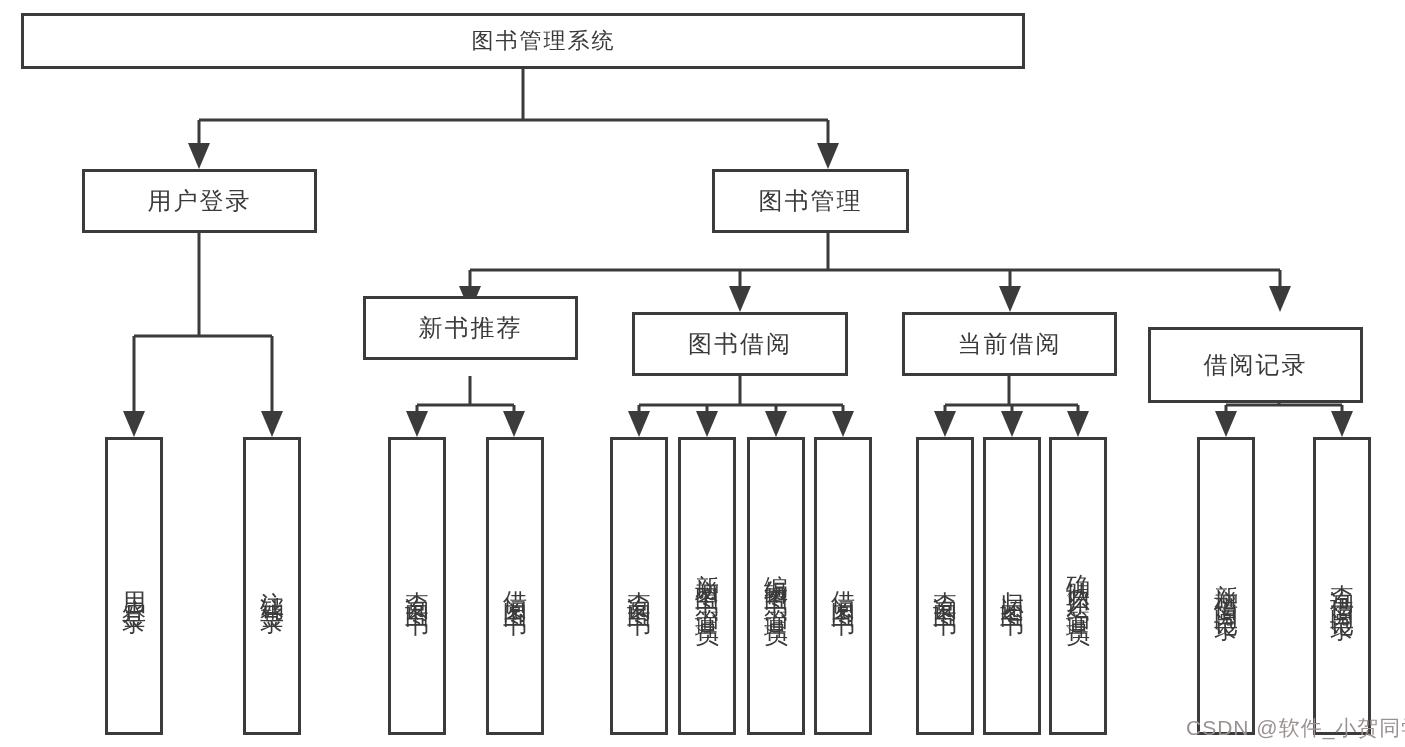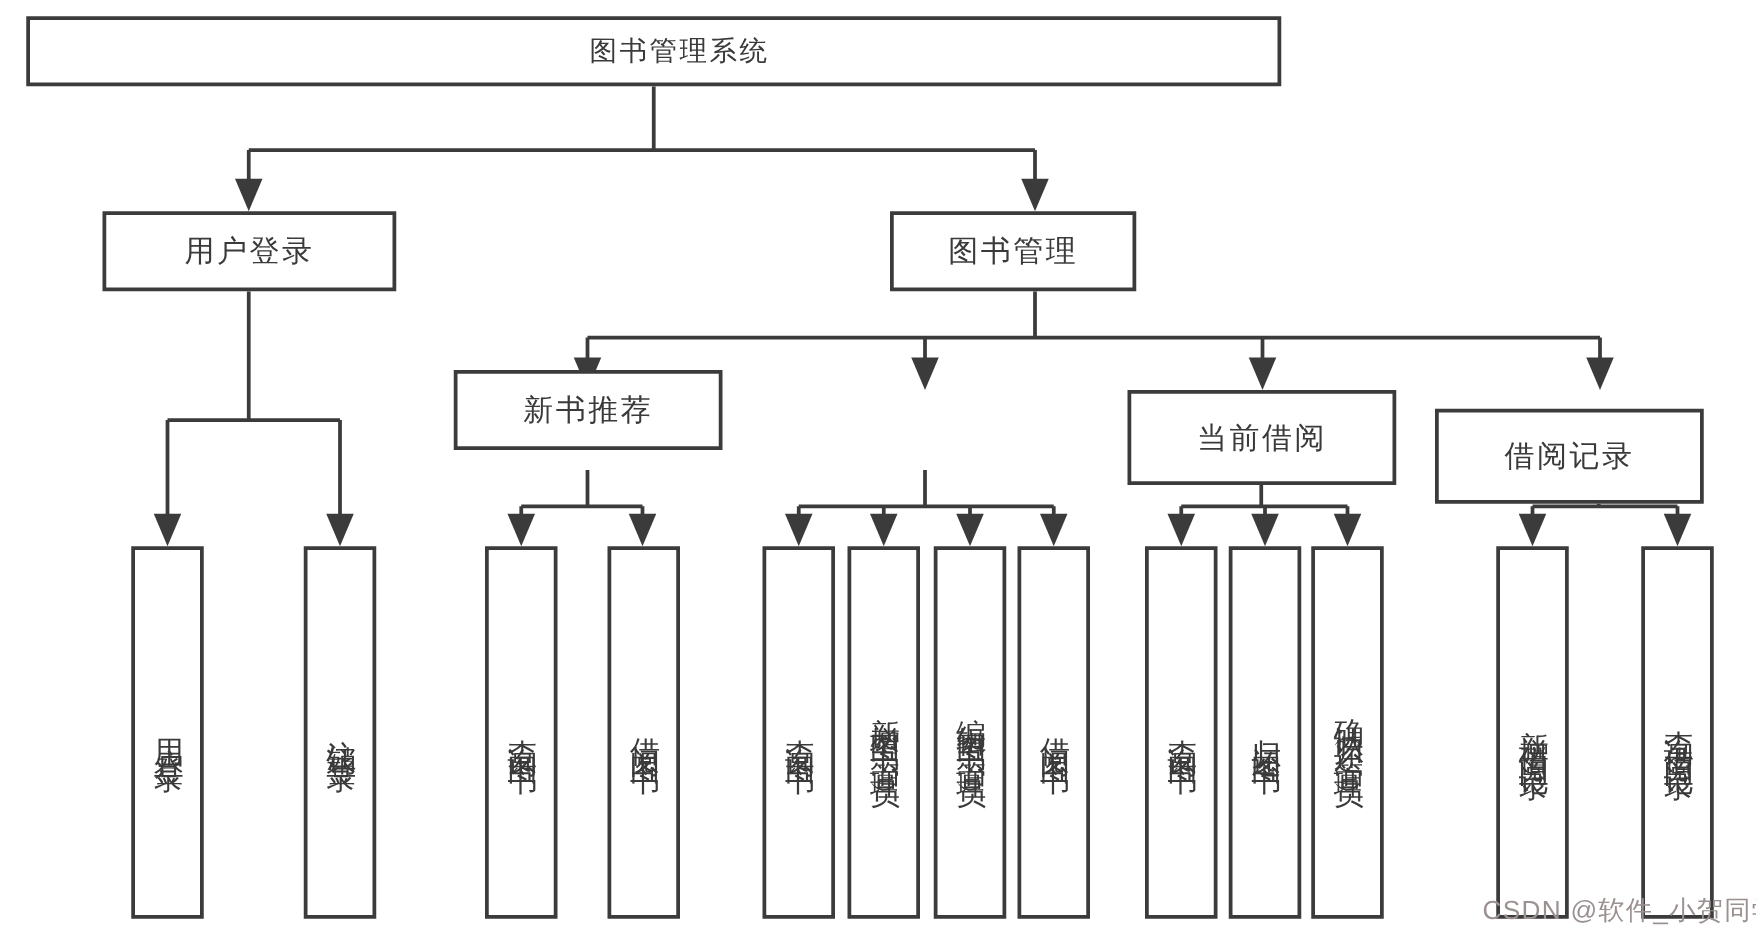--- a/index.html
+++ b/index.html
@@ -100,21 +100,22 @@
       <polygon points="1331,411 1353,411 1342,437"></polygon>
     </g>
   </svg>
 
   <div class="node root" style="left:21px; top:13px; width:1004px; height:56px;padding-left:41px;">图书管理系统</div>
 
   <div class="node" style="left:82px; top:169px; width:235px; height:64px;">用户登录</div>
   <div class="node" style="left:712px; top:169px; width:197px; height:64px;">图书管理</div>
 
   <div class="node" style="left:363px; top:296px; width:215px; height:64px;">新书推荐</div>
-  <div class="node" style="left:902px; top:312px; width:215px; height:76px;">当前借阅</div>
+  <div class="node" style="left:632px; top:312px; width:216px; height:64px;">图书借阅</div>
+  <div class="node" style="left:902px; top:312px; width:215px; height:64px;">当前借阅</div>
   <div class="node" style="left:1148px; top:312px; width:215px; height:76px;margin-top:15px;">借阅记录</div>
 
   <div class="leaf" style="left:105px;">用户登录</div>
   <div class="leaf" style="left:243px;">注销登录</div>
 
   <div class="leaf" style="left:388px;">查询图书</div>
   <div class="leaf" style="left:486px;">借阅图书</div>
 
   <div class="leaf" style="left:610px;">查询图书</div>
   <div class="leaf" style="left:678px;">新增图书（管理员）</div>

